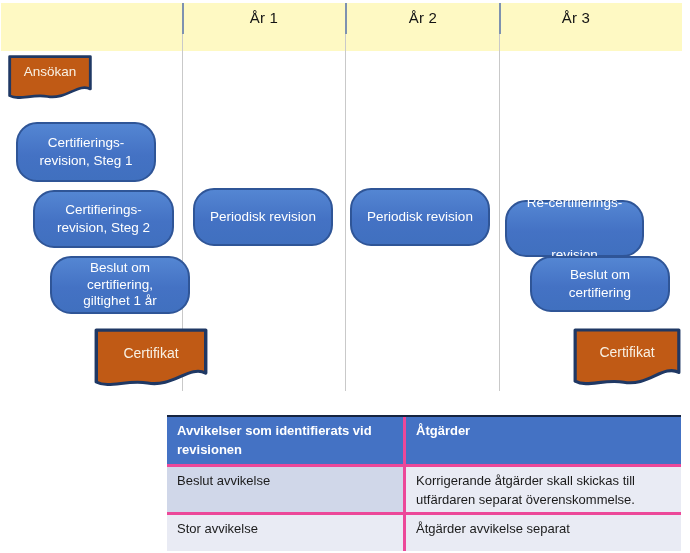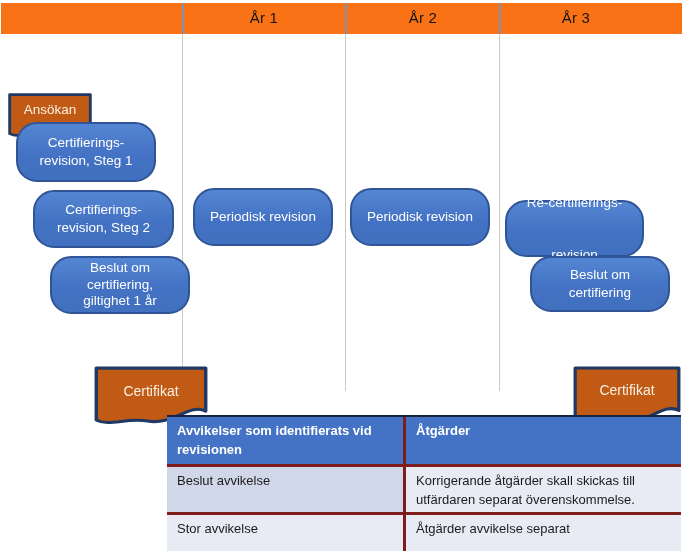--- a/index.html
+++ b/index.html
@@ -4,22 +4,22 @@
 <style>
   * { margin:0; padding:0; box-sizing:border-box; }
   html,body { background:#ffffff; }
   body { font-family:"Liberation Sans", sans-serif; }
   .canvas {
     position:relative; width:690px; height:553px; background:#ffffff;
     overflow:hidden;
   }
   
   .year-bar {
-    position:absolute; left:1px; top:3px; width:681px; height:31px;
-    background:#f97316;
+    position:absolute; left:1px; top:3px; width:681px; height:48px;
+    background:#fef9c3;
   }
   .bar-divider {
     position:absolute; top:0; width:2px; height:31px; background:#7e92b0;
   }
   .year-label {
     position:absolute; top:6px; transform:translateX(-50%);
     color:#141414; font-size:15px; letter-spacing:0.2px; white-space:nowrap;
   }
   
   .col-line {
@@ -29,34 +29,34 @@
   
   .flow-box {
     position:absolute; z-index:2;
     background:linear-gradient(180deg,#5486d3 0%, #4472c4 55%, #4070bf 100%);
     border:2px solid #2f5597; border-radius:21px;
     color:#ffffff; font-size:13.5px; line-height:1.32;
     display:flex; flex-direction:column; align-items:center; justify-content:center;
     text-align:center; padding:2px 4px;
   }
   
-  .doc-shape { position:absolute; z-index:2;margin-top:38px; }
+  .doc-shape { position:absolute; z-index:2; }
   .doc-shape svg { position:absolute; left:0; top:0; width:100%; height:100%; }
   .doc-label {
     position:absolute; left:0; right:0; top:0; bottom:16px;
     display:flex; align-items:center; justify-content:center;
     color:#f8f1e4; font-size:13.5px; text-align:center;
   }
   
   .dev-table {
     position:absolute; left:167px; top:415px; width:514px;
     border-top:2px solid #16243f;
     display:grid; grid-template-columns:236px 275px;
     grid-template-rows:47px 45px 36px;
-    column-gap:3px; row-gap:3px; background:#7f1d1d;
+    column-gap:3px; row-gap:3px; background:#ec4899;
     z-index:2;
   }
   .dev-table .th {
     background:#4472c4; color:#ffffff; font-weight:bold; font-size:13px;
     line-height:1.45; padding:5px 10px 0 10px;
   }
   .dev-table .td {
     color:#1b1b1b; font-size:13px; line-height:1.45; padding:5px 10px 0 10px;
   }
   .dev-table .row-a { background:#d0d7e9; }

